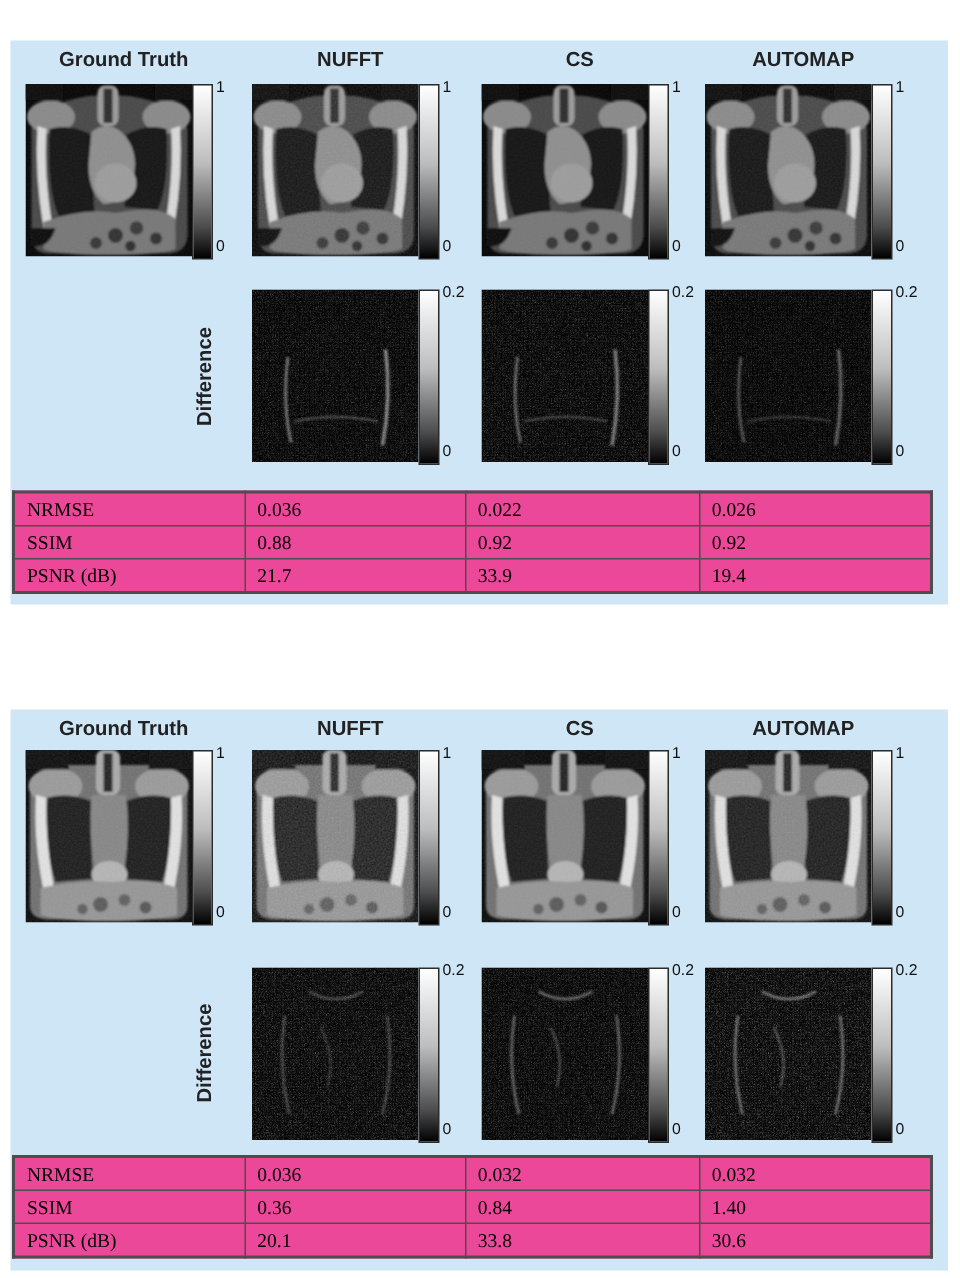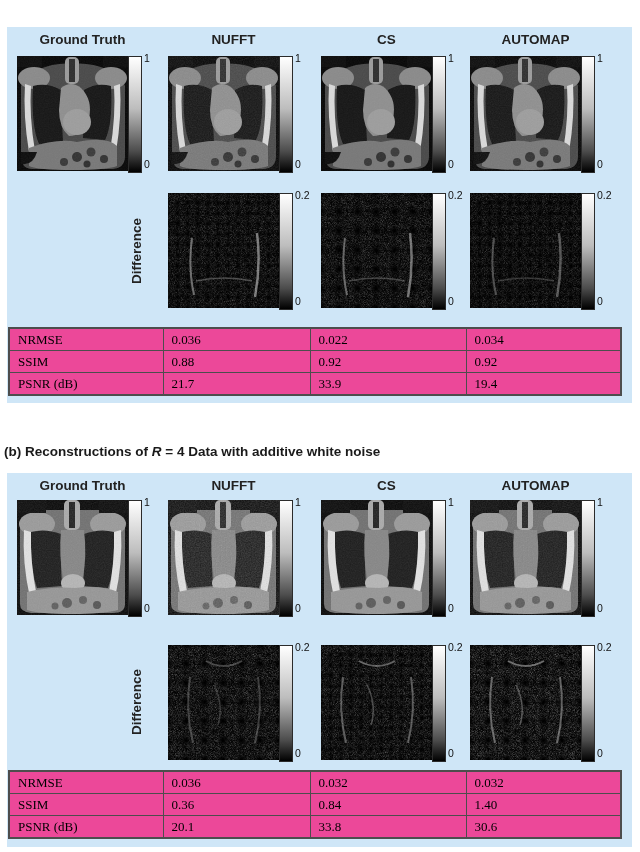--- a/index.html
+++ b/index.html
@@ -201,38 +201,37 @@
         <col style="width:154px;">
         <col style="width:147px;">
         <col style="width:156px;">
         <col style="width:155px;">
       </colgroup>
     <tbody>
         <tr>
       <td>NRMSE</td>
       <td>0.036</td>
       <td>0.022</td>
-      <td>0.034</td>
+      <td>0.026</td>
     </tr>
     <tr>
       <td>SSIM</td>
       <td>0.88</td>
       <td>0.92</td>
       <td>0.92</td>
     </tr>
     <tr>
       <td>PSNR (dB)</td>
       <td>21.7</td>
       <td>33.9</td>
       <td>19.4</td>
     </tr>
   </tbody>
     </table>
 
-  <div class="ptitle" style="top:444px;"><span>(b) Reconstructions of </span><span class="it">R</span><span> = 4 Data with additive white noise</span></div>
 
   <div class="bluebox" style="top:473px;height:374px;"></div>
 
   <div class="colhdr" style="left:15px;top:478px;">Ground Truth</div>
   <div class="colhdr" style="left:166px;top:478px;">NUFFT</div>
   <div class="colhdr" style="left:319px;top:478px;">CS</div>
   <div class="colhdr" style="left:468px;top:478px;">AUTOMAP</div>
 
   <div class="cell" style="left:17px;top:500px;">
     <svg width="111" height="115" viewBox="0 0 111 115">

